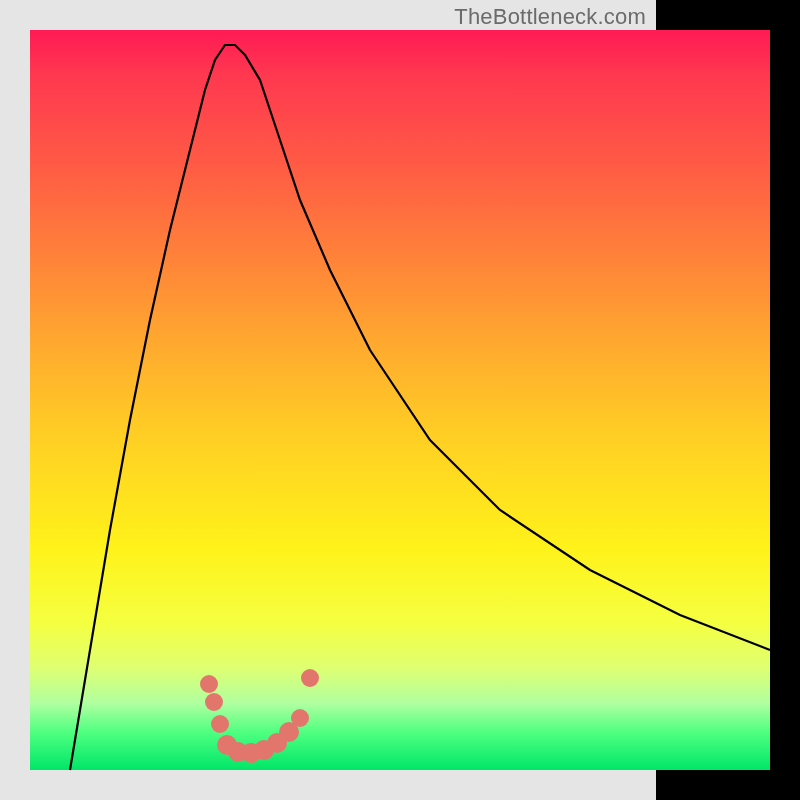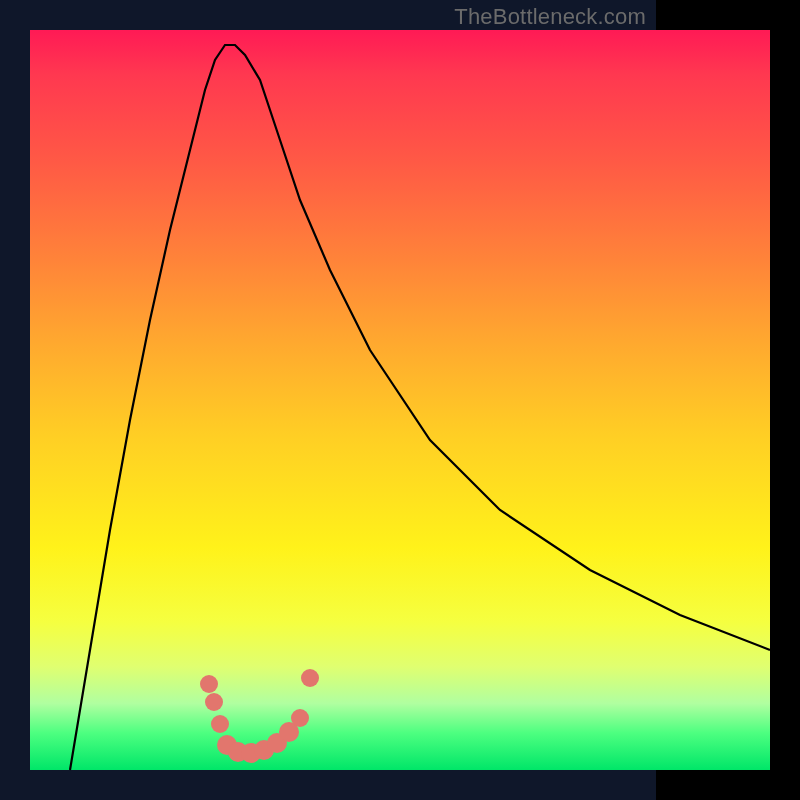--- a/index.html
+++ b/index.html
@@ -8,21 +8,21 @@
     width: 800px;
     height: 800px;
     background: #000;
     overflow: hidden;
     font-family: Arial, Helvetica, sans-serif;
   }
   .frame {
     position: absolute;
     left: 0; top: 0;
     width: 656px; height: 800px;
-    background: #0f172a;
+    background: #e5e5e5;
   }
   .plot {
     position: absolute;
     left: 30px;
     top: 30px;
     width: 740px;
     height: 740px;
     
     background: linear-gradient(to bottom,
       #ff1a55 0%,

